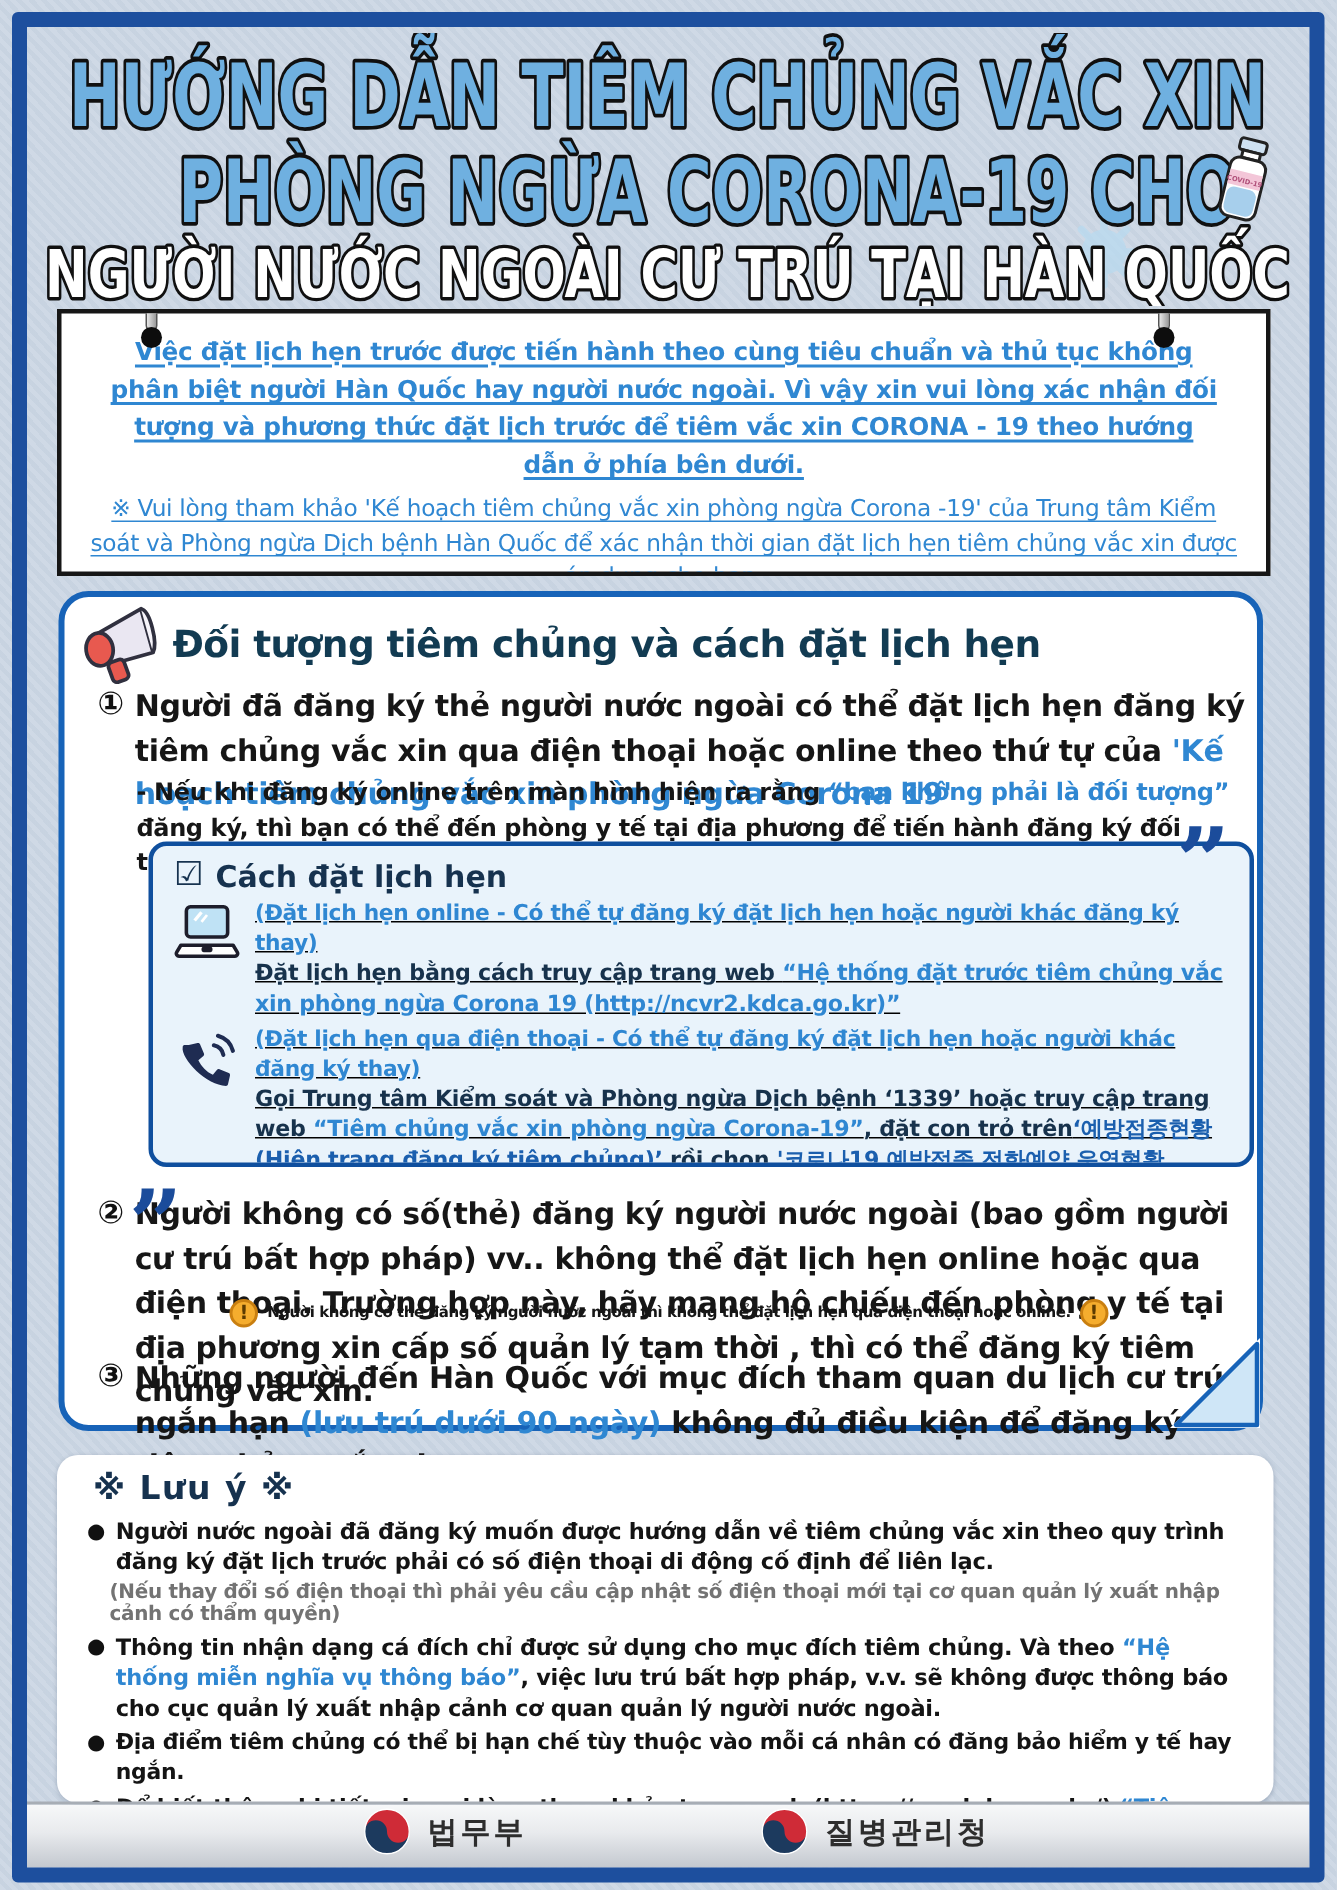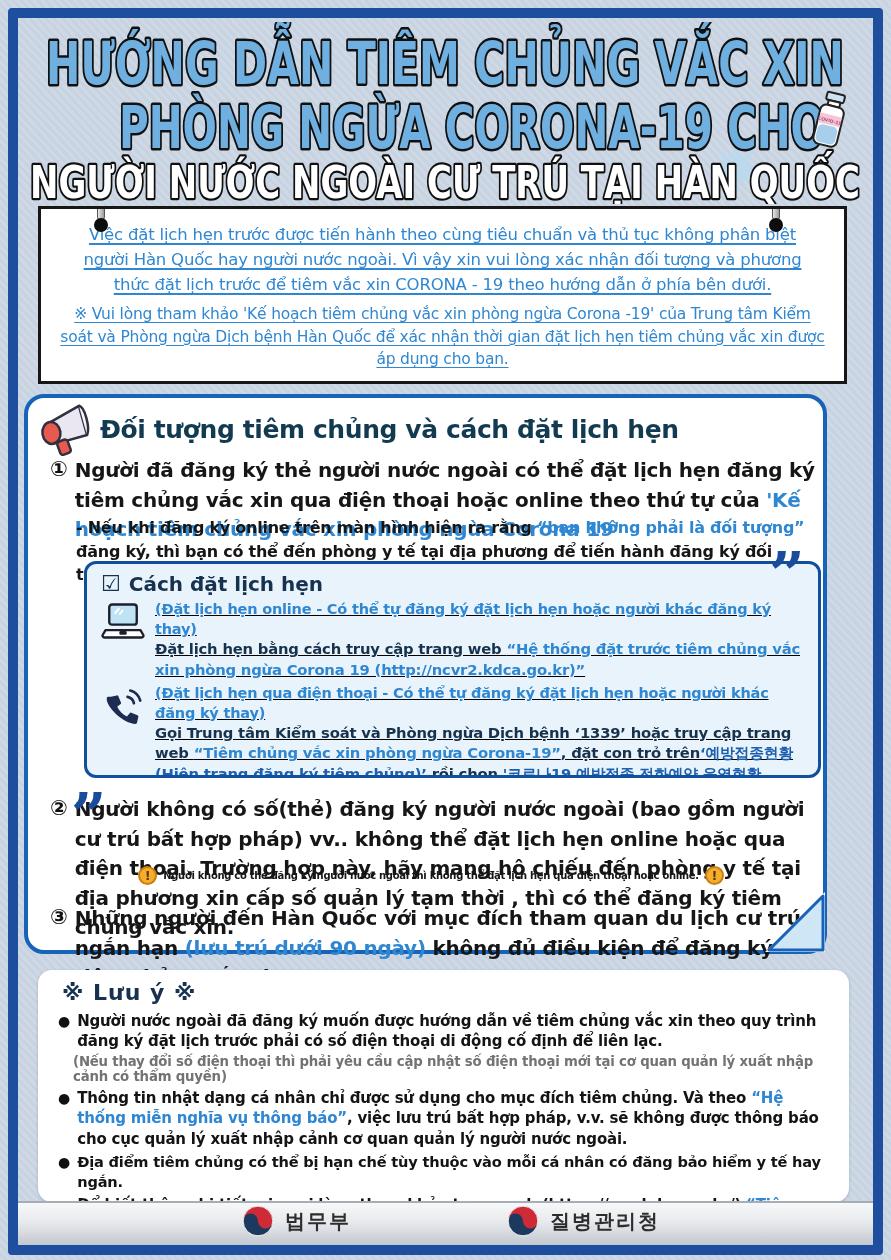--- a/index.html
+++ b/index.html
@@ -27,32 +27,32 @@
     position:absolute; left:38px; top:206px; width:809px; height:178px;
     background:#fff; border:3px solid #161616; z-index:1; overflow:hidden;
   }
   .pin { position:absolute; top:-12px; width:16px; text-align:center; z-index:3; }
   .pin .stem { width:8px; height:24px; margin:0 auto; border-radius:4px;
     background:linear-gradient(90deg,#e8e8e8,#9b9b9b); border:1px solid #555; }
   .pin .ball { width:14px; height:14px; background:#0d0d0d; border-radius:50%; margin:-3px auto 0; }
   .pin-left { left:52px; } .pin-right { right:60px; }
   .notice-main {
     margin:13px 30px 5px; text-align:center;
-    font-size:16.5px; font-weight:normal; color:#2f87d2; line-height:1.52;
+    font-size:16.5px; font-weight:bold; color:#2f87d2; line-height:1.52;
     text-decoration:underline; text-underline-offset:3px; text-decoration-thickness:2px;
     letter-spacing:-.2px;
   }
   .notice-note {
     margin:6px 16px; text-align:center;
     font-size:15.5px; font-weight:normal; color:#2f87d2; line-height:1.45;
     text-decoration:underline; text-underline-offset:3px; letter-spacing:-.2px;
   }
   
   .main-box {
-    position:absolute; left:24px; top:394px; width:803px; height:560px;
+    position:absolute; left:39px; top:394px; width:803px; height:560px;
     background:#fff; border:4px solid #1763b8; border-radius:20px; z-index:1;
   }
   .heading-row { position:absolute; left:8px; top:4px; display:flex; align-items:center; gap:6px; }
   .heading-row h1 { font-size:25px; font-weight:bold; color:#123b52; letter-spacing:-.4px; }
   .item { position:absolute; display:flex; gap:7px; }
   .item .num { font-size:21px; font-weight:bold; color:#111; line-height:1.3; }
   .itxt { font-size:20px; font-weight:bold; color:#161616; line-height:1.48; letter-spacing:-.25px; }
   .blue { color:#2f87d2; }
   .kblue { color:#1b5fae; }
   .item1 { left:22px; top:58px; width:772px; }
@@ -231,21 +231,21 @@
 
   <div class="notes-box">
     <div class="notes-heading">※ Lưu ý ※</div>
     <div class="nb">
       <span class="dot">●</span>
       <p class="nbt">Người nước ngoài đã đăng ký muốn được hướng dẫn về tiêm chủng vắc xin theo quy trình đăng ký đặt lịch trước phải có số điện thoại di động cố định để liên lạc.</p>
     </div>
     <p class="nb-sub">(Nếu thay đổi số điện thoại thì phải yêu cầu cập nhật số điện thoại mới tại cơ quan quản lý xuất nhập cảnh có thẩm quyền)</p>
     <div class="nb">
       <span class="dot">●</span>
-      <p class="nbt"><span>Thông tin nhật dạng cá nhân chỉ được sử dụng cho mục đích tiêm chủng. Và theo </span><span class="blue">“Hệ thống miễn nghĩa vụ thông báo”</span><span>, việc lưu trú bất hợp pháp, v.v. sẽ không được thông báo cho cục quản lý xuất nhập cảnh cơ quan quản lý người nước ngoài.</span></p>
+      <p class="nbt"><span>Thông tin nhận dạng cá đích chỉ được sử dụng cho mục đích tiêm chủng. Và theo </span><span class="blue">“Hệ thống miễn nghĩa vụ thông báo”</span><span>, việc lưu trú bất hợp pháp, v.v. sẽ không được thông báo cho cục quản lý xuất nhập cảnh cơ quan quản lý người nước ngoài.</span></p>
     </div>
     <div class="nb">
       <span class="dot">●</span>
       <p class="nbt small">Địa điểm tiêm chủng có thể bị hạn chế tùy thuộc vào mỗi cá nhân có đăng bảo hiểm y tế hay ngắn.</p>
     </div>
     <div class="nb">
       <span class="dot">●</span>
       <p class="nbt"><span>Để biết thêm chi tiết, xin vui lòng tham khảo trang web (https://ncv.kdca.go.kr/) </span><span class="blue">“Tiêm chủng vắc xin phòng ngừa Corona 19”</span></p>
     </div>
   </div>

